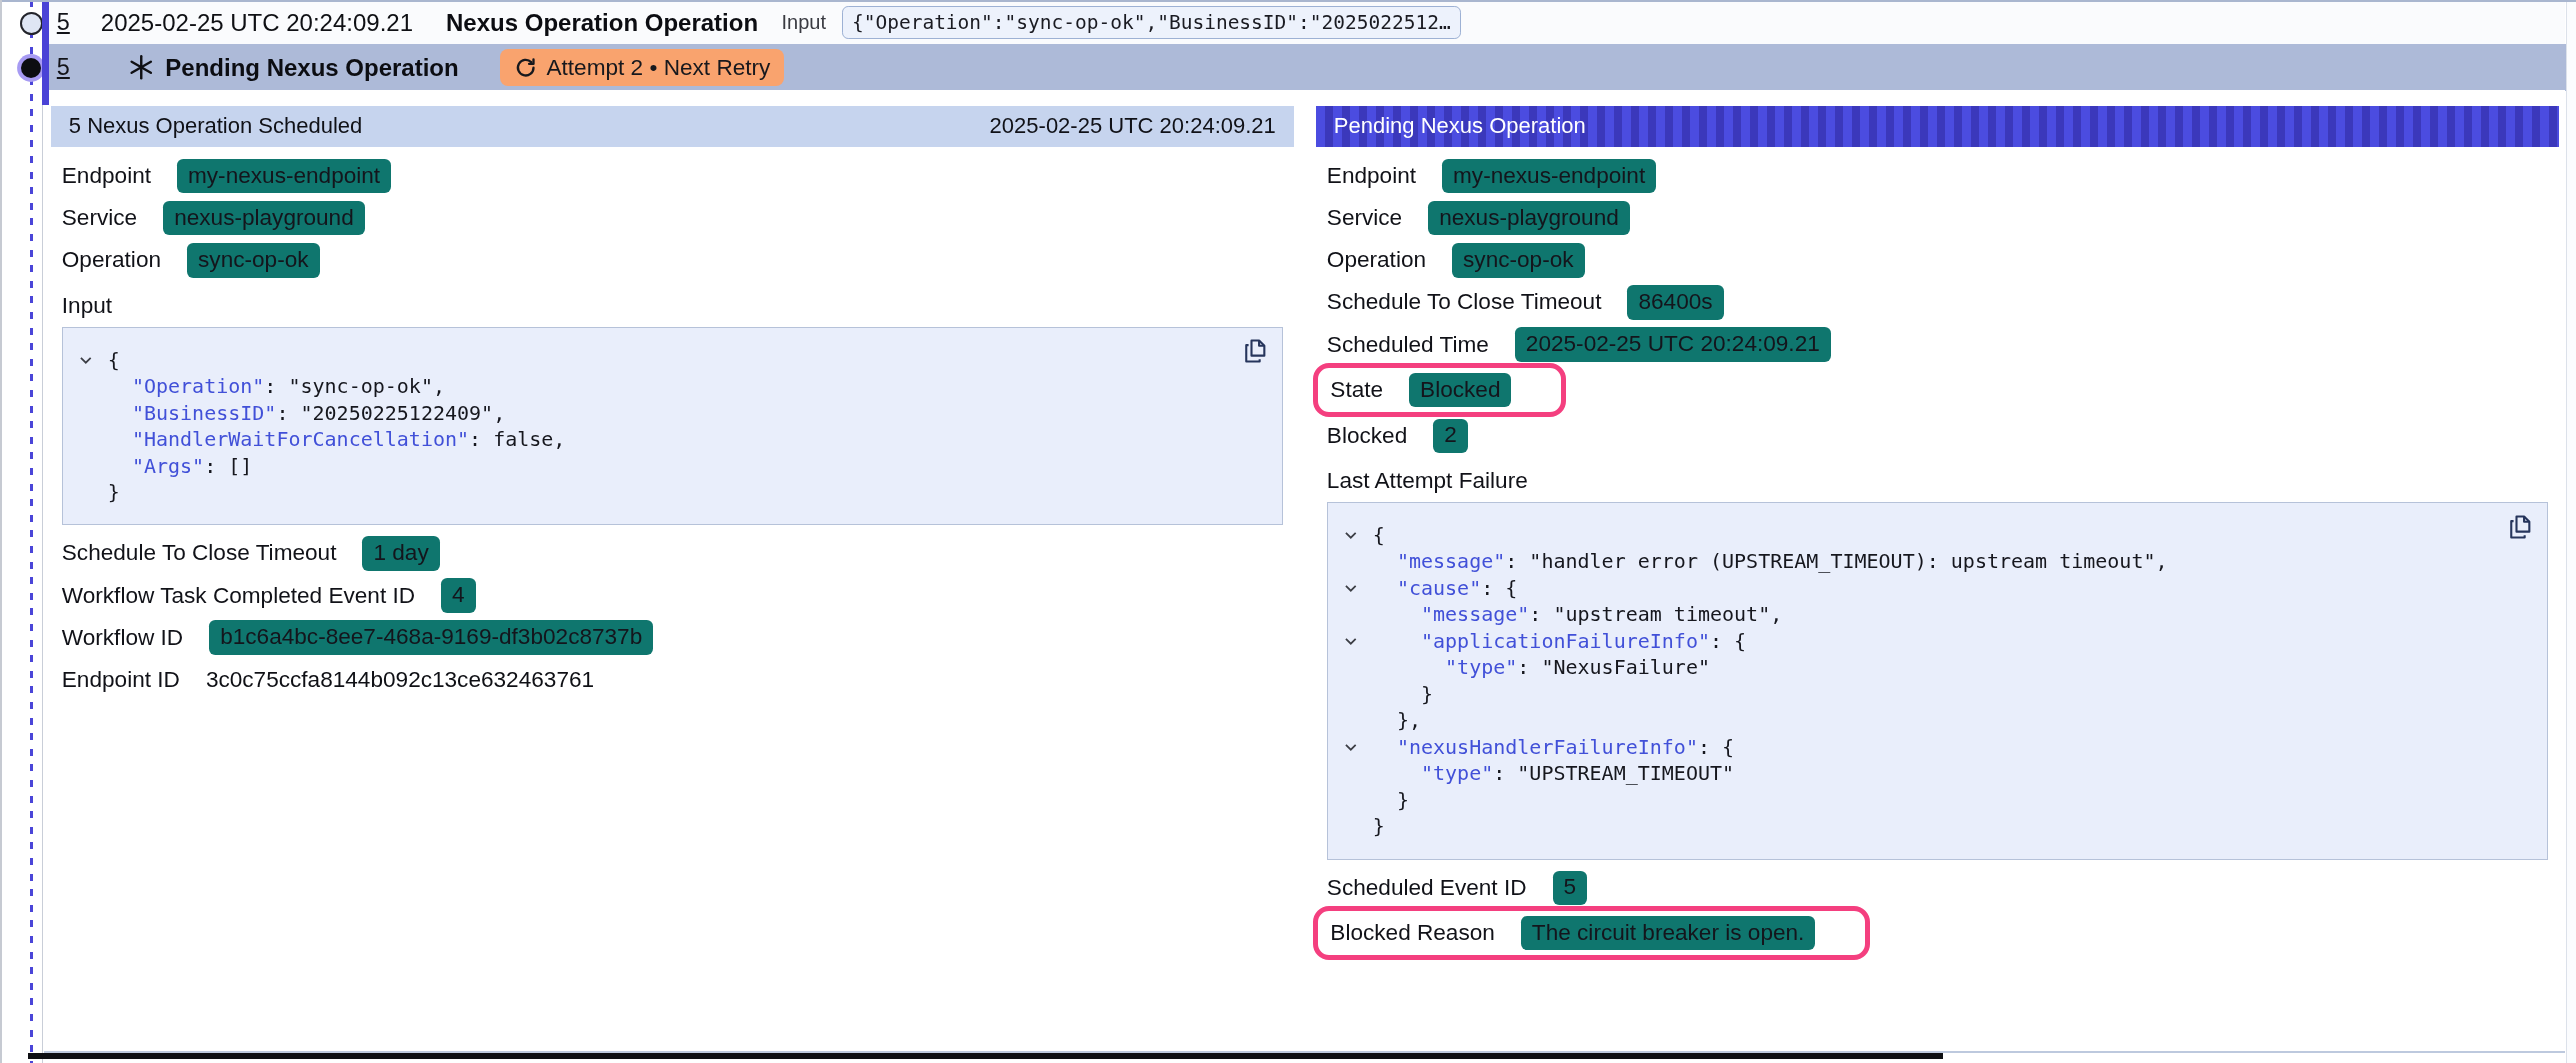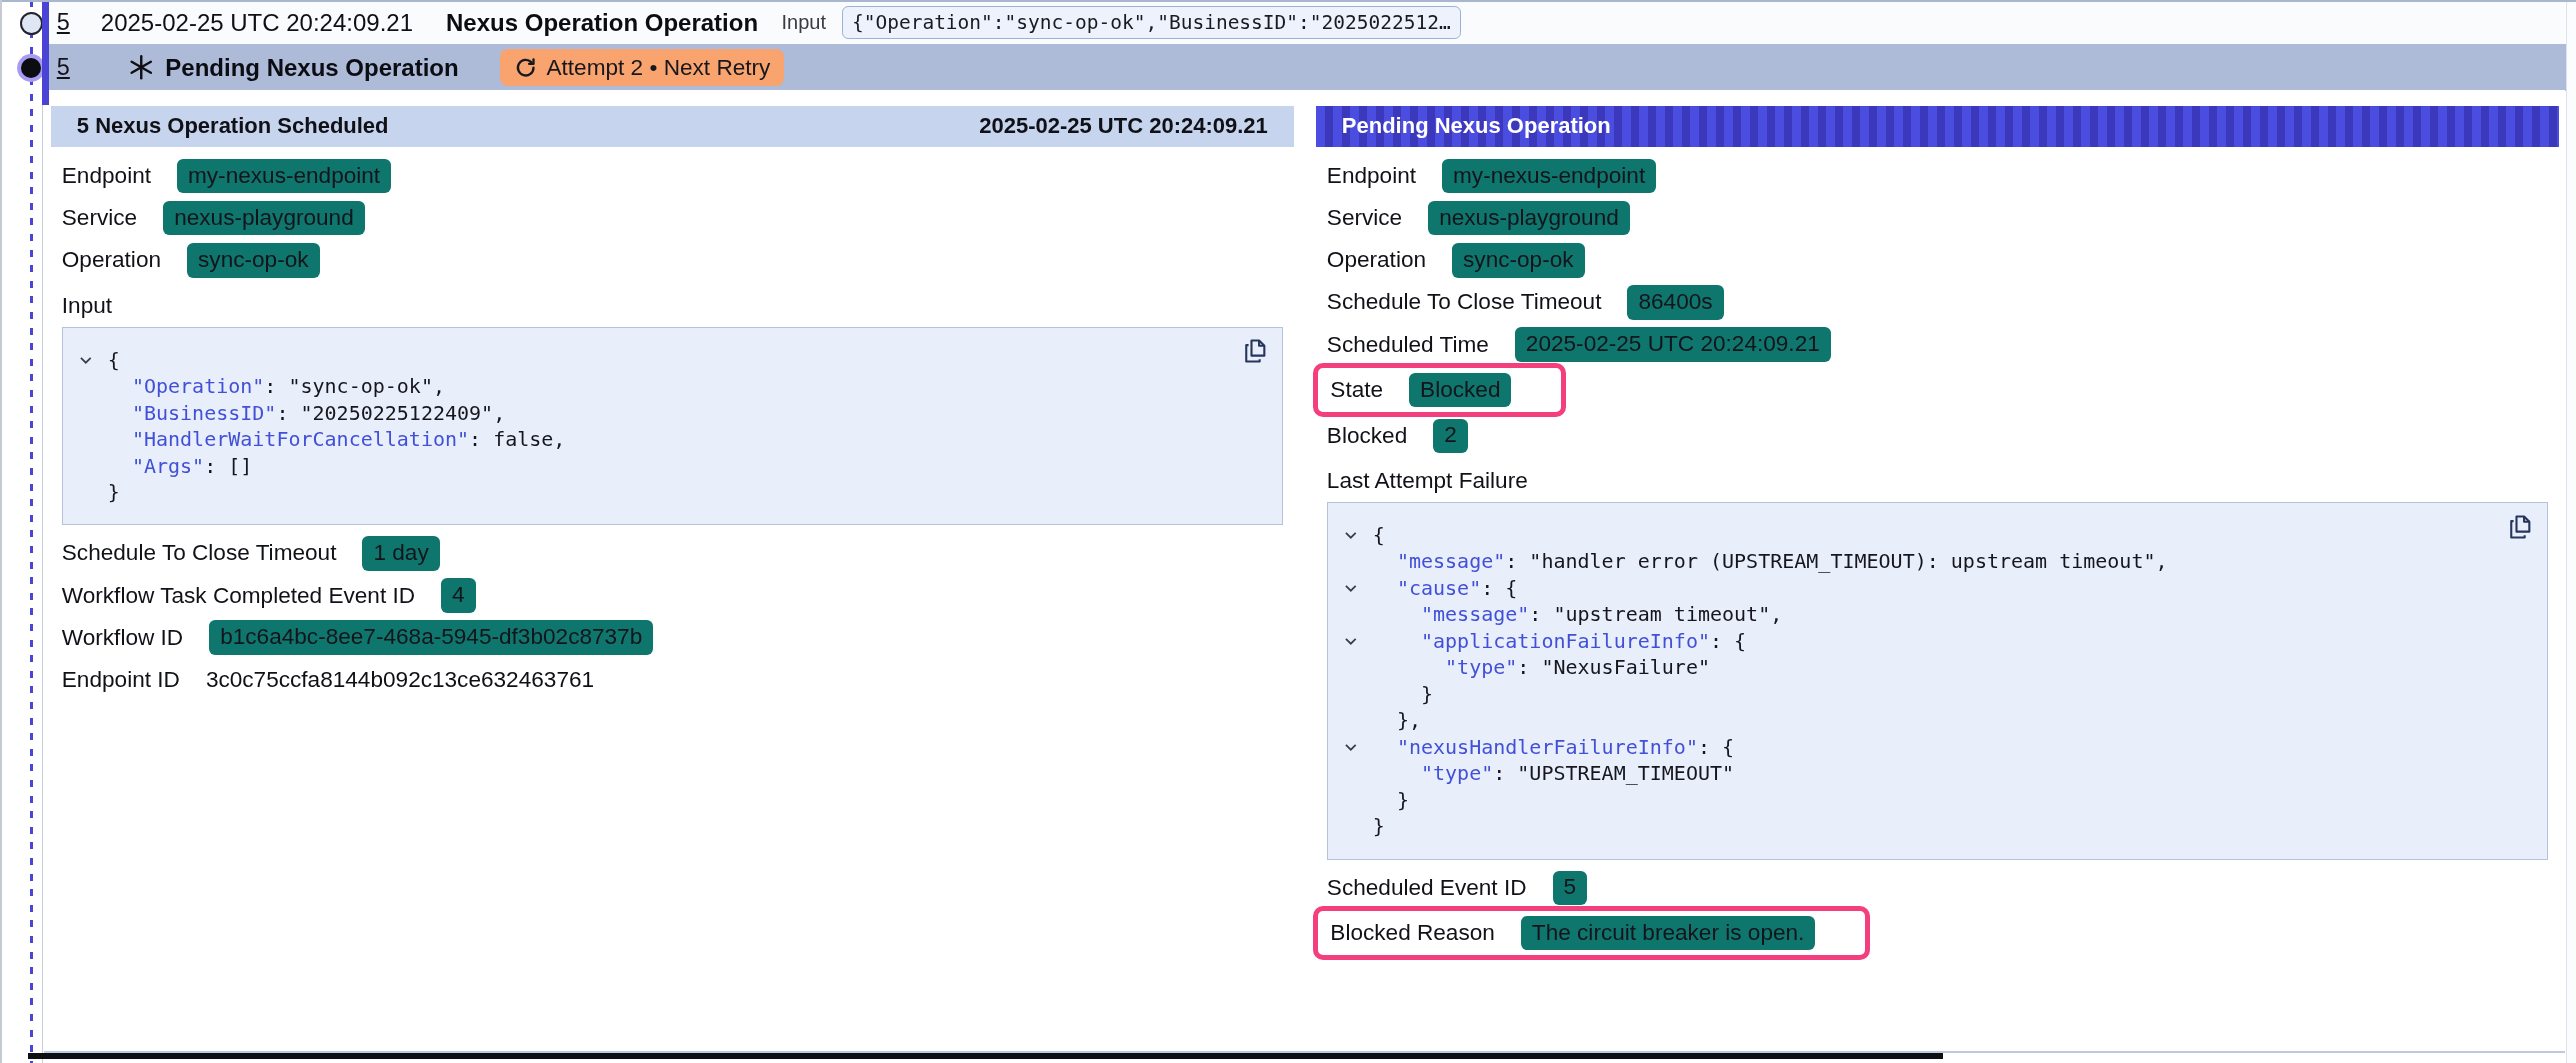--- a/index.html
+++ b/index.html
@@ -37,35 +37,35 @@
   .asterisk { margin-left:58px; display:flex; align-items:center; }
   .row2 .ev-title { margin-left:11px; }
   .retry-badge { margin-left:41px; background:#f9a36e; border-radius:8px; display:flex; align-items:center;
                  gap:9.4px; padding:5.5px 14px; font-size:22.6px; color:#17181d; white-space:nowrap; }
 
   
   .details { position:absolute; left:42px; top:90px; right:11px; bottom:0; border-left:1.6px solid #c9ced8;
              background:#fff; display:flex; gap:22px; padding:15.6px 6.2px 0 7.8px; }
   .panel { flex:1 1 0; min-width:0; display:flex; flex-direction:column; }
   .panel-header { height:41px; flex:0 0 41px; display:flex; align-items:center; justify-content:space-between;
-                  padding:0 26px; font-size:22px; font-weight:700; color:#101117; }
+                  padding:0 18px; font-size:22px; font-weight:400; color:#101117; }
   .panel.left  .panel-header { background:#c6d4ee; }
   .panel.right .panel-header { background:repeating-linear-gradient(90deg,#4b4ce0 0 8.6px,#3b38bb 8.6px 17px);
                                color:#ffffff; }
   .panel-body { padding:4.7px 11px 0 11px; }
 
   .field { display:flex; align-items:center; gap:26px; margin:7.8px 0; min-height:34px; }
   .flabel{ font-size:22.6px; color:#111218; white-space:nowrap; }
   .chip  { background:#0f766e; border-radius:6.2px; padding:3.9px 11px; font-size:22.6px; color:#14151c;
            line-height:26.5px; white-space:nowrap; }
   .idlink{ font-size:22.6px; color:#0f1015; cursor:pointer; }
   .sublabel { font-size:22.6px; color:#111218; margin:15.6px 0 3.1px 0; }
 
   
-  .ann { border:5.5px solid #f43f7f; border-radius:10px; background:#ffffff;
+  .ann { border:5.5px solid #f43f7f; border-radius:16px; background:#ffffff;
          padding:4.7px 50px 4.7px 12.5px; margin:-6.2px 0 -6.2px -14px; width:fit-content;
          position:relative; z-index:4; }
 
   
   .code-block { background:#e9eefb; border:1.6px solid #b6c2d9; margin:7.8px 0 11px 0;
                 padding:18.7px 55px 18.7px 0; position:relative; }
   .code-line { display:flex; }
   .gutter { flex:0 0 45px; width:45px; height:26.5px; display:flex; align-items:center; justify-content:center; }
   .code { font-family:"DejaVu Sans Mono", monospace; font-size:20px; line-height:26.5px;
           white-space:pre; color:#16171e; }
@@ -179,21 +179,21 @@
       <div class="field">
         <span class="flabel">Schedule To Close Timeout</span>
         <span class="chip">1 day</span>
       </div>
       <div class="field">
         <span class="flabel">Workflow Task Completed Event ID</span>
         <span class="chip">4</span>
       </div>
       <div class="field">
         <span class="flabel">Workflow ID</span>
-        <span class="chip">b1c6a4bc-8ee7-468a-5945-df3b02c8737b</span>
+        <span class="chip">b1c6a4bc-8ee7-468a-9169-df3b02c8737b</span>
       </div>
       <div class="field">
         <span class="flabel">Endpoint ID</span>
         <a class="idlink">3c0c75ccfa8144b092c13ce632463761</a>
       </div>
     </div>
   </div>
 
   <div class="panel right">
     <div class="panel-header">

